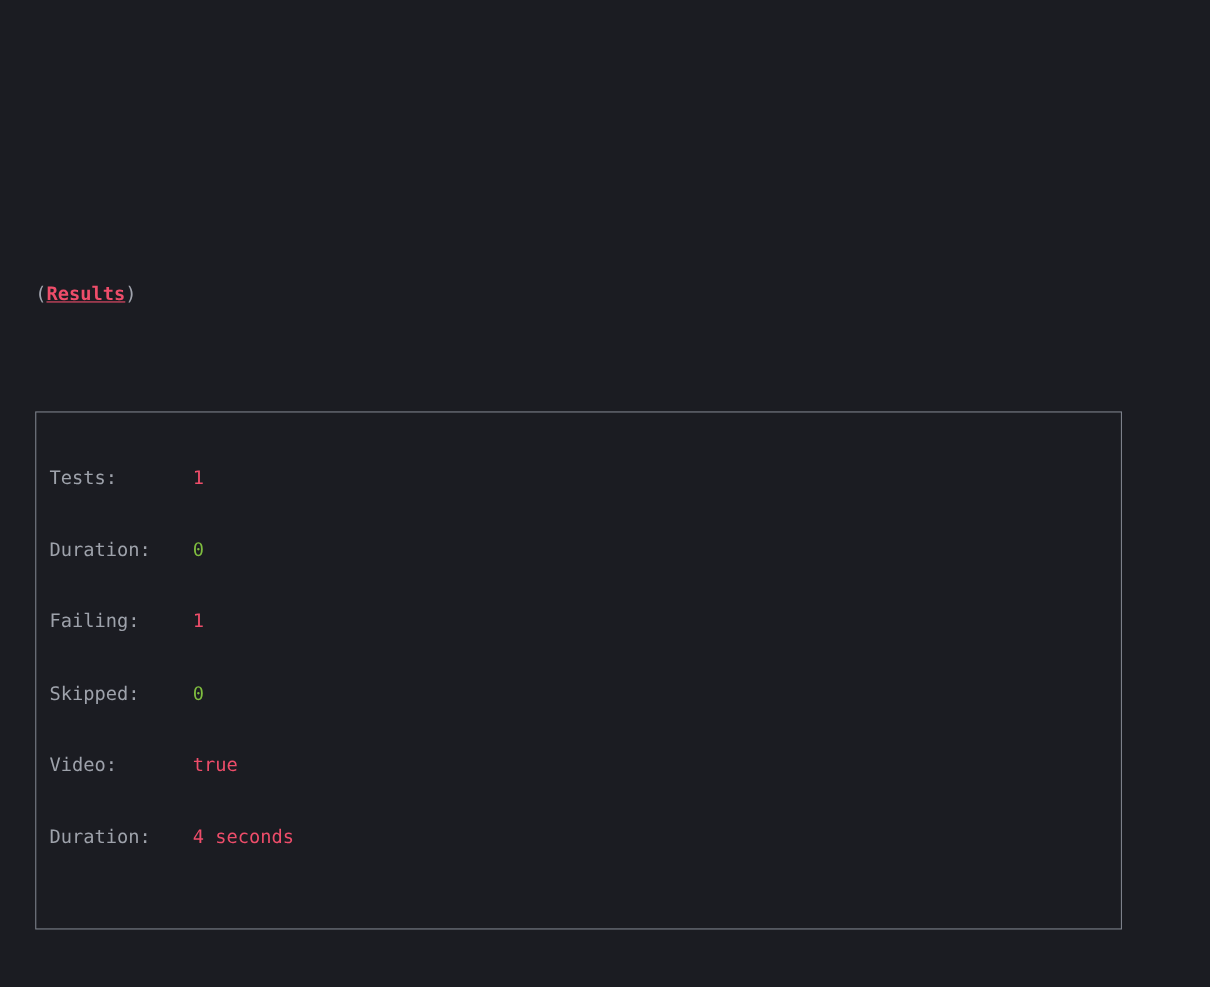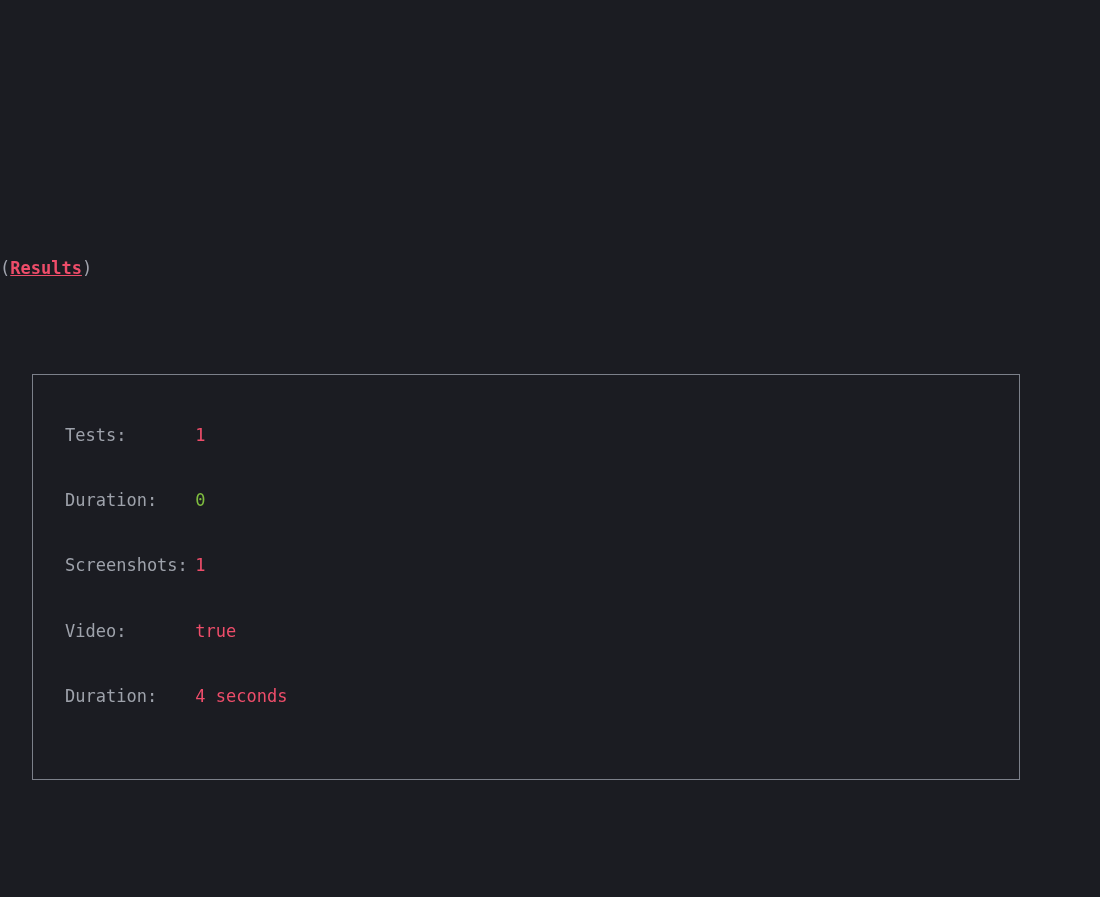--- a/index.html
+++ b/index.html
@@ -9,52 +9,53 @@
     font-family: "DejaVu Sans Mono", "Liberation Mono", Consolas, monospace;
     font-size: 17px;
     line-height: 1.28;
     padding: 0;
     width: 1100px;
     height: 897px;
     overflow: hidden;
     white-space: pre;
   }
   .term { padding: 0; }
-  .indent1 { }
+  .indent1 { padding-left: 32px; }
   .paren { color: #a0a3ad; }
   .hdr-results { color: #ee4d6a; text-decoration: underline; font-weight: bold; }
   .label { color: #9ea2ab; }
   .green { color: #7fbd3f; }
   .red { color: #ee4d6a; }
   .box {
     border: 1px solid #7c808a;
     margin: 8px 0 0 32px;
     width: 988px;
     padding: 6px 12px;
   }
   .row { display: block; }
-  .klabel { display: inline-block; width: 120px; margin-left: 20px; }
+  .klabel { display: inline-block; width: 120px; }
   .spacer-lg { height: 40px; }
 </style>
 </head>
 <body>
 
 
 
 <div class="term">
   <div class="spacer-lg"></div>
 
   
   <div class="indent1"><span class="paren">(</span><span class="hdr-results">Results</span><span class="paren">)</span></div>
 
   
   <div class="box">
     <div class="row"><span class="klabel label">Tests:</span> <span class="red">1</span></div>
     <div class="row"><span class="klabel label">Duration:</span> <span class="green">0</span></div>
-    <div class="row"><span class="klabel label">Screenshots:</span> <span class="red">1</span></div>
+    <div class="row"><span class="klabel label">Failing:</span> <span class="red">1</span></div>
+    <div class="row"><span class="klabel label">Skipped:</span> <span class="green">0</span></div>
     <div class="row"><span class="klabel label">Video:</span> <span class="red">true</span></div>
     <div class="row"><span class="klabel label">Duration:</span> <span class="red">4 seconds</span></div>
     
   </div>
 
   
 
   
   
   

